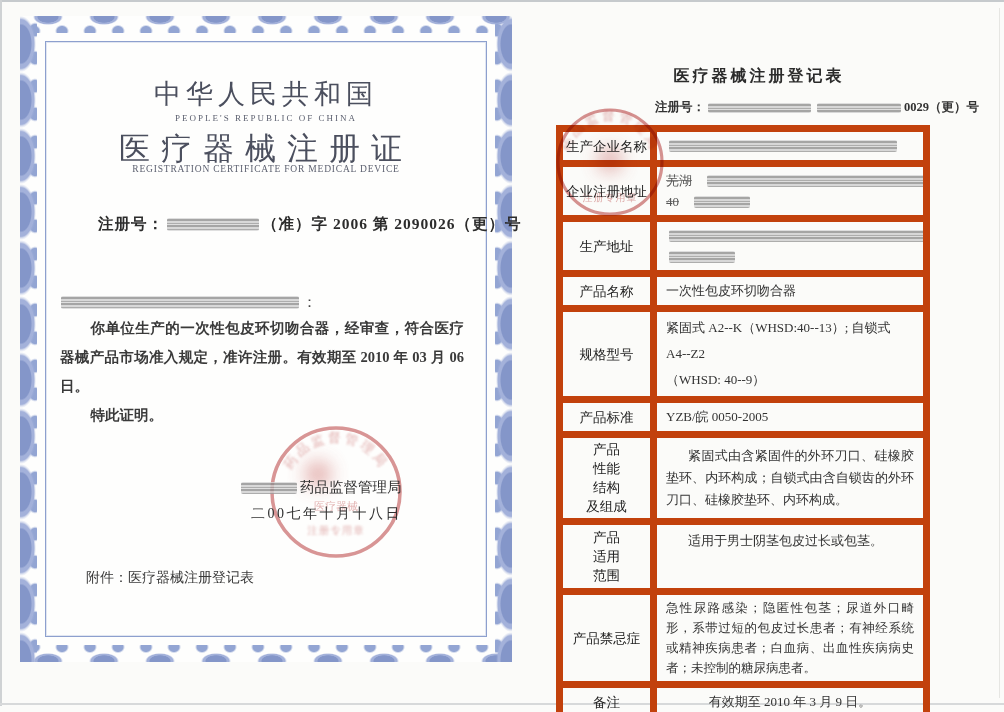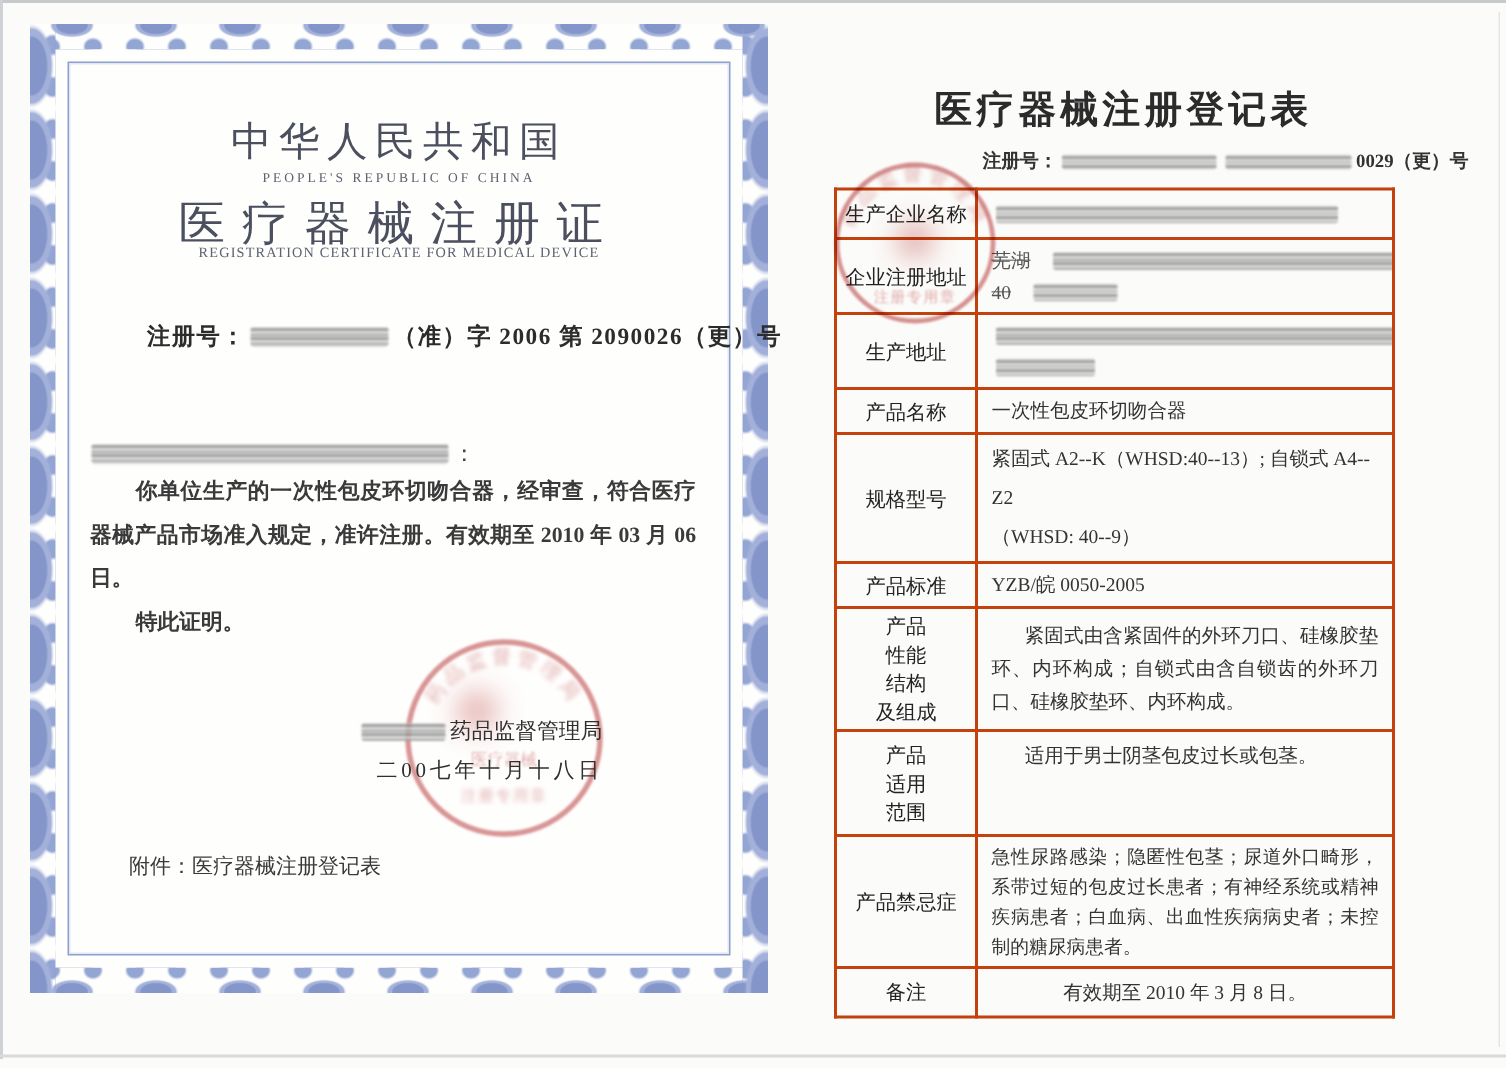--- a/index.html
+++ b/index.html
@@ -76,33 +76,33 @@
   }
 
   
   .stamp{position:absolute;mix-blend-mode:multiply;}
   .stamp-l{left:238px;top:398px;z-index:2;}
   .blur-heavy{filter:blur(1.3px);}
   .blur-soft{filter:blur(.6px);}
 
   
   .form{position:absolute;left:540px;top:36px;width:464px;height:660px;}
-  .f-title{position:absolute;left:0;top:16px;width:410px;margin:4px;text-align:center;
-    font-size:25px;font-weight:700;letter-spacing:3px;color:#2b2b2b;
+  .f-title{position:absolute;left:0;top:16px;width:410px;margin:14px;text-align:center;
+    font-size:16px;font-weight:700;letter-spacing:3px;color:#2b2b2b;
     font-family:"Liberation Sans","DejaVu Sans",sans-serif;}
   .f-reg{position:absolute;left:115px;top:63px;font-size:12.5px;font-weight:600;
     color:#333;white-space:nowrap;}
   .f-reg .redact{height:10px;}
 
   table.regtable{
     position:absolute;left:16px;top:89px;width:374px;
     border-collapse:collapse;table-layout:fixed;
     font-size:13px;color:#333;
   }
-  .regtable th,.regtable td{border:2px solid #c2410c;overflow:hidden;}
+  .regtable th,.regtable td{border:7px solid #c2410c;overflow:hidden;}
   .regtable th{
     width:94px;font-weight:400;font-size:13.5px;color:#222;
     text-align:center;vertical-align:middle;white-space:pre-line;
     line-height:19px;padding:2px;
   }
   .regtable td{padding:3px 9px;vertical-align:middle;line-height:22px;}
   .regtable .vline{line-height:21px;white-space:nowrap;}
   .regtable .pfx{color:#555;text-decoration:line-through;
     text-decoration-color:rgba(90,90,90,.7);margin-right:12px;}
   .regtable .pre{white-space:pre-line;line-height:26px;}
@@ -233,21 +233,21 @@
             </td>
         </tr>
         <tr style="height:82px">
           <th>产品禁忌症</th>
           <td>
               <p class="para no-indent">急性尿路感染；隐匿性包茎；尿道外口畸形，系带过短的包皮过长患者；有神经系统或精神疾病患者；白血病、出血性疾病病史者；未控制的糖尿病患者。</p>
             </td>
         </tr>
         <tr style="height:33px">
           <th>备注</th>
-          <td class="center"><span>有效期至 2010 年 3 月 8 日。</span></td>
+          <td class="center"><span>有效期至 2010 年 3 月 9 日。</span></td>
         </tr>
       </tbody>
     </table>
 
     <svg class="stamp stamp-r" width="124" height="124" viewBox="0 0 124 124">
       <defs>
         <path id="arcR" d="M 23.6,79 A 42 42 0 1 1 100.4,79" fill="none"></path>
       </defs>
       <circle cx="62" cy="62" r="52" fill="none" stroke="#c96a6a" stroke-width="3.2" opacity=".72" class="blur-soft"></circle>
       <polygon points="0,-1 0.2245,-0.309 0.951,-0.309 0.3633,0.118 0.5878,0.809 0,0.382 -0.5878,0.809 -0.3633,0.118 -0.951,-0.309 -0.2245,-0.309" transform="translate(62,60) scale(16)" fill="#c4524f" opacity=".75" class="blur-soft"></polygon>

